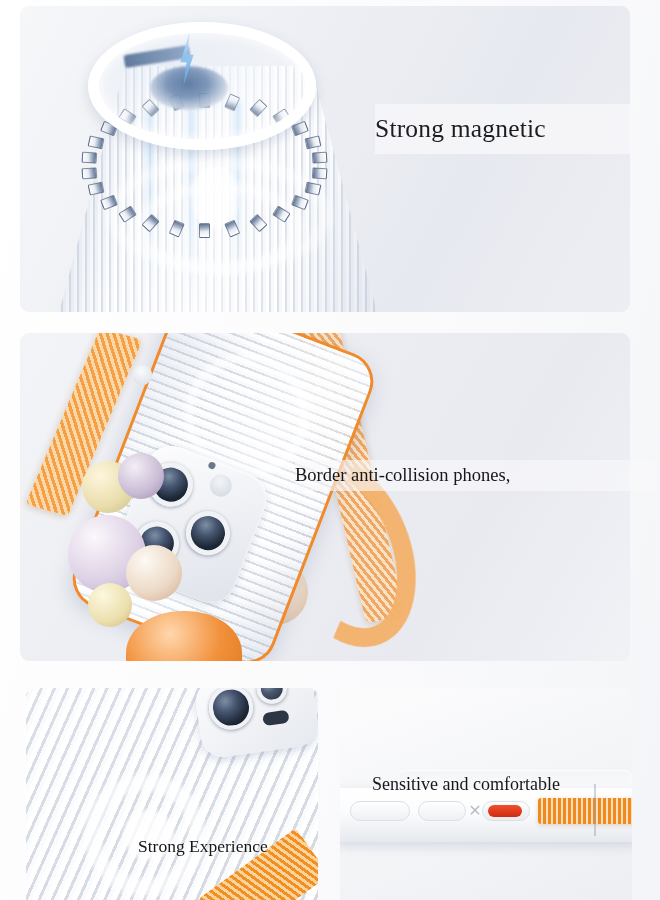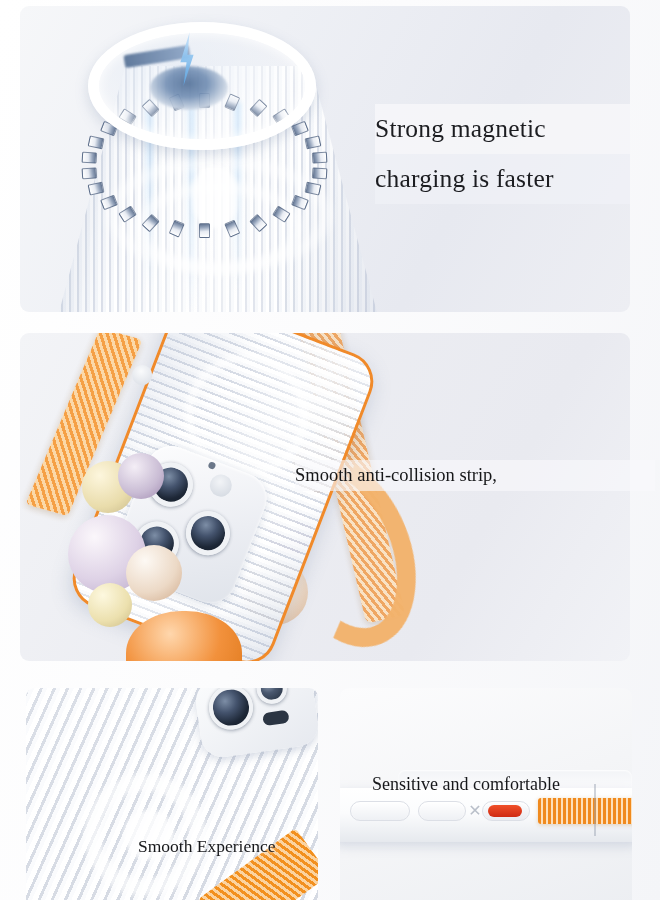--- a/index.html
+++ b/index.html
@@ -410,21 +410,20 @@
         <div class="seg" style="transform: translate(-27.7606px, -63.1112px) rotate(-23.7432deg);"></div>
       </div>
 
     <div class="glass-ring"></div>
     <div class="coil-bar"></div>
     <div class="coil"></div>
     <div class="bolt"></div>
 
     <div id="caption-hero">
       <span class="line l1">Strong magnetic</span>
-      <span class="line l2">charging is faster</span>
     </div>
   </div>
 
   <div class="panel" id="panel-strip">
 
     <div class="strap left"></div>
     <div class="strap right"></div>
     <div class="strap-curve"></div>
 
     <div class="bead b9"></div>
@@ -447,36 +446,36 @@
 
     <div class="bead b1"></div>
     <div class="bead b2"></div>
     <div class="bead b3"></div>
     <div class="bead b4"></div>
     <div class="bead b5"></div>
     <div class="bead big-orange"></div>
   </div>
 
   <div id="caption-strip">
-    <span class="line l1">Smooth anti-collision strip,</span>
+    <span class="line l1">Border anti-collision phones,</span>
   </div>
 
   <div class="panel" id="panel-smooth">
     <div class="diag-ribs"></div>
     <div class="smooth-mag"></div>
     <div class="smooth-mag2"></div>
     <div class="cam-top">
       <div class="lens t1"></div>
       <div class="lens t2"></div>
       <div class="slot"></div>
     </div>
     <div class="orange-edge"></div>
   </div>
 
-  <div id="caption-smooth">Smooth Experience</div>
+  <div id="caption-smooth">Strong Experience</div>
 
   <div class="panel" id="panel-buttons">
     <div class="edge-top-lip"></div>
     <div class="edge-body"></div>
     <div class="btn-slot v-up"></div>
     <div class="btn-slot v-down"></div>
     <div class="x-mark">✕</div>
     <div class="btn-slot action"></div>
     <div class="btn-red"></div>
     <div class="orange-grip"></div>

